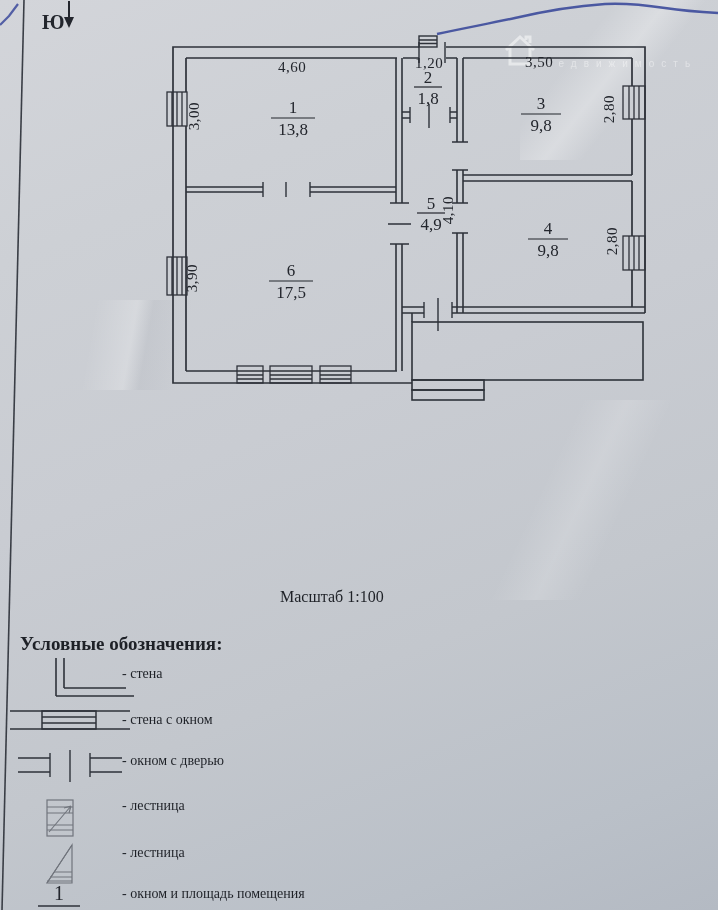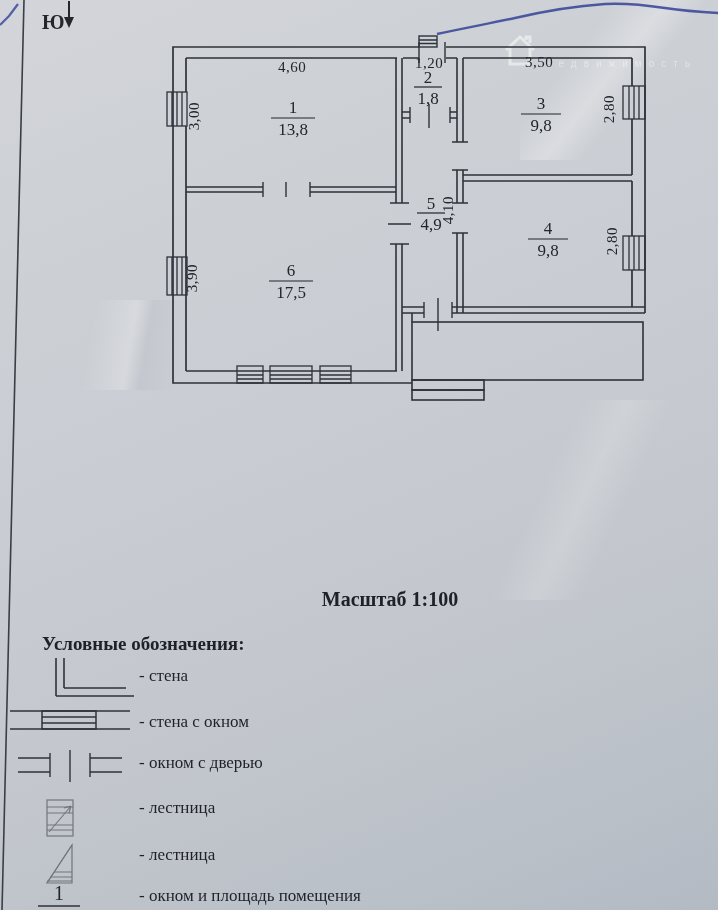--- a/index.html
+++ b/index.html
@@ -36,25 +36,25 @@
     font-family:"Liberation Sans","DejaVu Sans",sans-serif;
     font-weight:bold;font-size:27px;letter-spacing:3px;
   }
   .watermark .sub{
     position:absolute;left:46px;top:34px;
     font-family:"Liberation Sans","DejaVu Sans",sans-serif;
     font-size:10px;letter-spacing:7px;color:rgba(255,255,255,.42);
   }
   .scale-line{
     position:absolute;left:280px;top:588px;width:220px;
-    text-align:center;font-weight:bold;font-size:20px;color:#1e2127;
+    text-align:left;font-weight:normal;font-size:16px;color:#1e2127;
   }
   .legend{position:absolute;left:0;top:628px;width:480px;height:282px;color:#1e2127;}
-  .legend .title{position:absolute;left:42px;top:5px;font-weight:bold;font-size:19px;}
-  .legend .lbl{position:absolute;left:122px;font-size:17px;white-space:nowrap;margin-left:17px;}
+  .legend .title{position:absolute;left:20px;top:5px;font-weight:bold;font-size:19px;}
+  .legend .lbl{position:absolute;left:122px;font-size:14px;white-space:nowrap;}
   .legend svg{position:absolute;}
 </style>
 </head>
 <body>
 
 <div class="paper">
   <div class="crease tr"></div>
   <div class="crease midleft"></div>
   <div class="crease br"></div>
 

